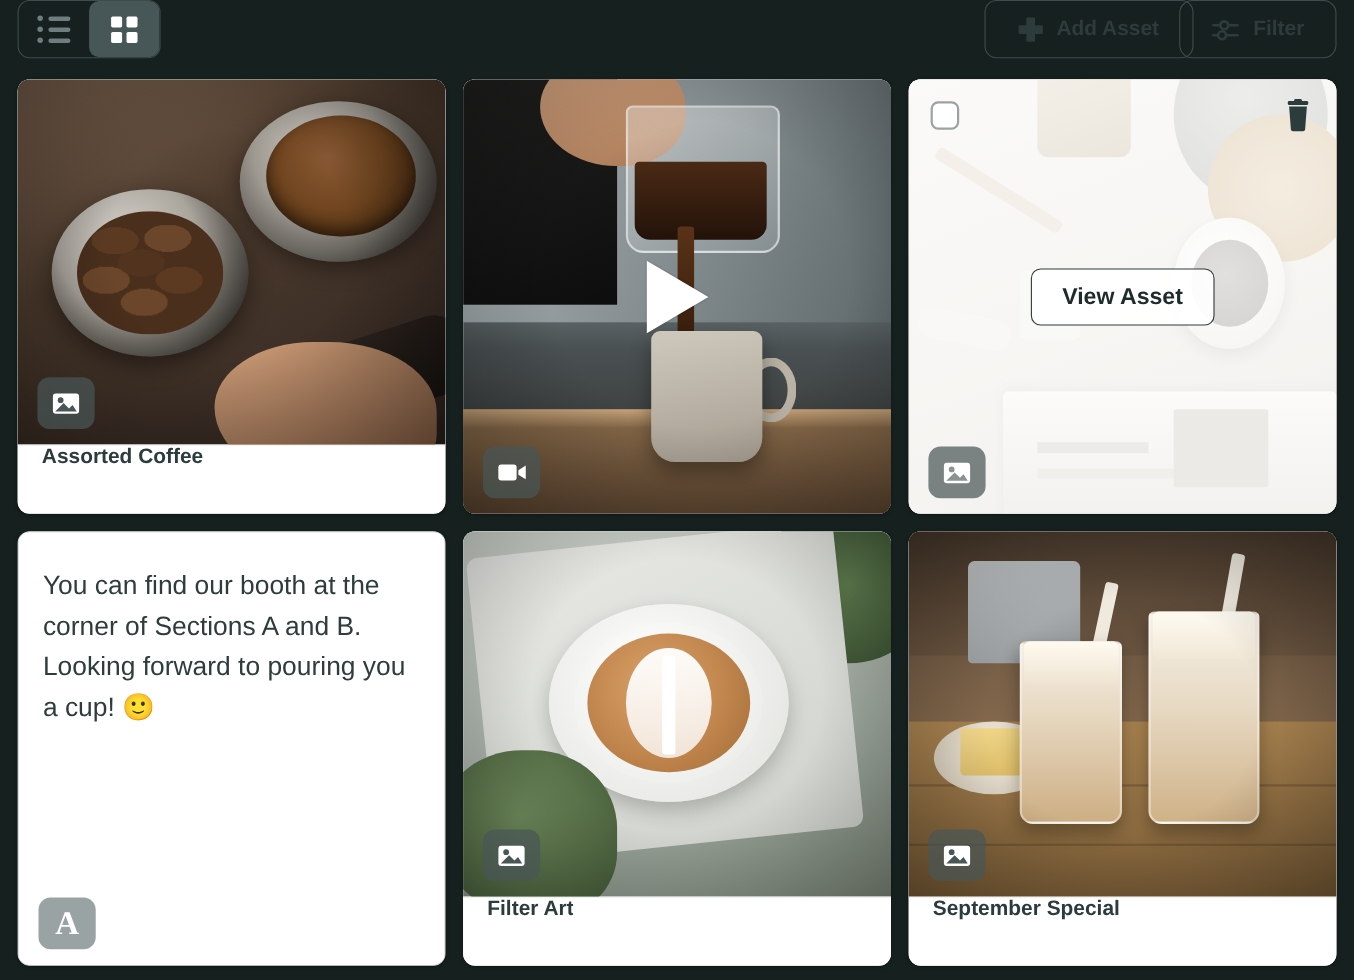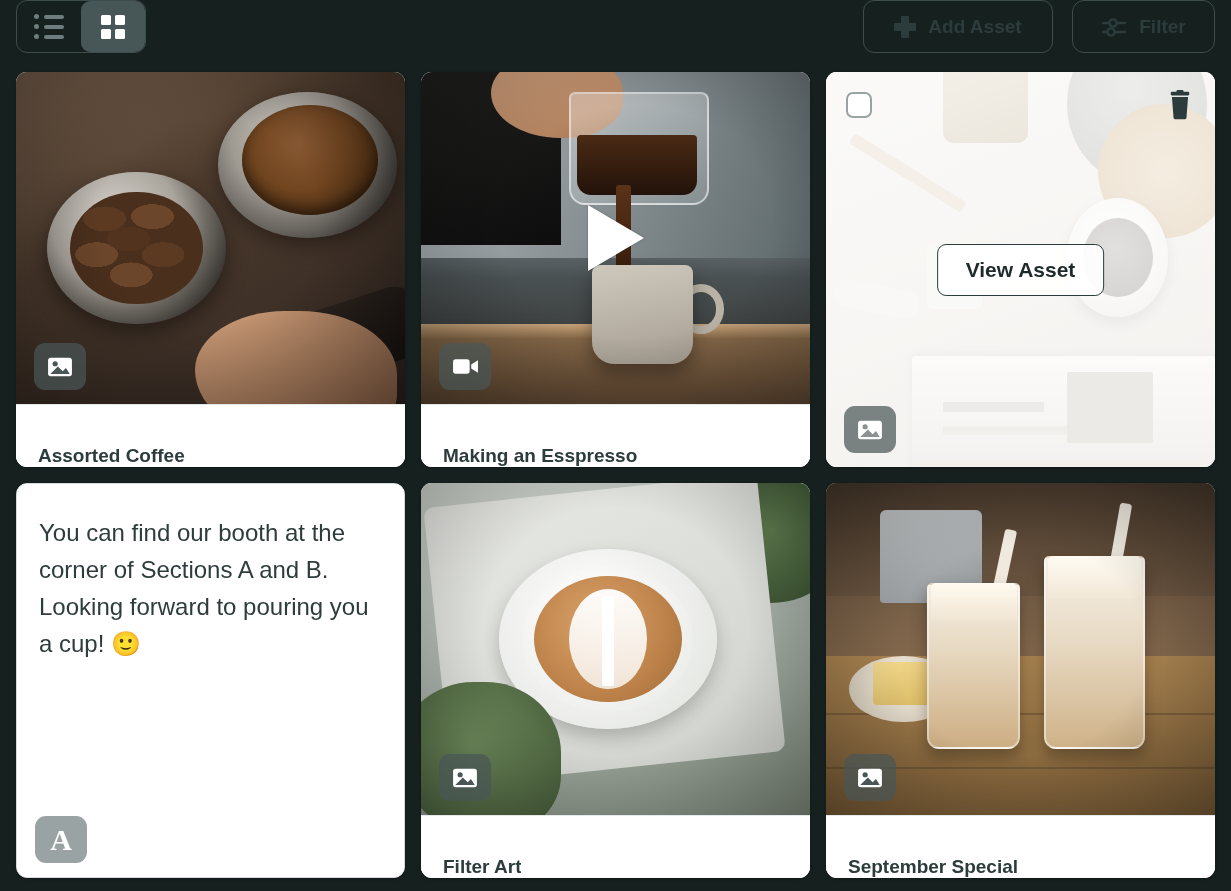--- a/index.html
+++ b/index.html
@@ -34,21 +34,21 @@
   .icon-grid { display: grid; grid-template-columns: 10px 10px; grid-template-rows: 10px 10px; gap: 4px; }
   .icon-grid i { background: #ffffff; border-radius: 1.5px; display: block; }
 
   .tb-btn {
     position: absolute; top: 0px; height: 53px;
     display: flex; align-items: center; justify-content: center; gap: 12px;
     border: 1.5px solid #3d4c4c; border-radius: 11px;
     color: #2c3b3b; font-size: 19px; font-weight: bold;
     background: transparent; cursor: pointer; padding: 0 22px;
   }
-  #add-asset-button { right: 178px; width: 190px; }
+  #add-asset-button { right: 146px; width: 190px; }
   #filter-button { right: 16px; width: 143px; border-radius: 12px; }
   .plus { position: relative; width: 22px; height: 22px; flex: 0 0 22px; }
   .plus::before, .plus::after {
     content: ""; position: absolute; background: #2c3b3b; border-radius: 1px;
   }
   .plus::before { left: 0; top: 7px; width: 22px; height: 8px; }
   .plus::after { top: 0; left: 7px; width: 8px; height: 22px; }
   .sliders { width: 26px; height: 22px; flex: 0 0 26px; }
 
   
@@ -71,21 +71,21 @@
   }
   .card.outlined { border: 1.5px solid #d6dada; }
   .thumb {
     position: relative;
     flex: 1 1 auto;
     overflow: hidden;
     background: #cfd3d3;
   }
   .card-footer {
     flex: 0 0 63px;
-    display: flex; align-items: flex-end;
+    display: flex; align-items: flex-start;
     padding: 0 22px;
     border-top: 1px solid #e6e9e9;
     background: #fff;
   }
   .card-title {
     font-size: 19px; font-weight: bold; color: #2c3b3b;
     white-space: nowrap; overflow: hidden; text-overflow: ellipsis;
   }
 
   
@@ -379,23 +379,20 @@
             <div class="vig"></div>
         </div>
         <div class="play-btn"></div>
         <div class="type-badge">
           <svg viewBox="0 0 26 18" width="27" height="19">
             <rect x="1" y="2" width="16" height="14" rx="2.6" fill="#ffffff"></rect>
             <path d="M18.5 7 L25 3 L25 15 L18.5 11 Z" fill="#ffffff"></path>
           </svg>
         </div>
       </div>
-      <div class="card-footer">
-        <span class="card-title">Making an Esspresso</span>
-      </div>
     </div>
 
     <div class="card">
       <div class="thumb">
         <div class="art a3">
           <div class="jar"></div>
             <div class="plateL"></div>
             <div class="mat"></div>
           <div class="stick"></div>
             <div class="spoon"></div>

